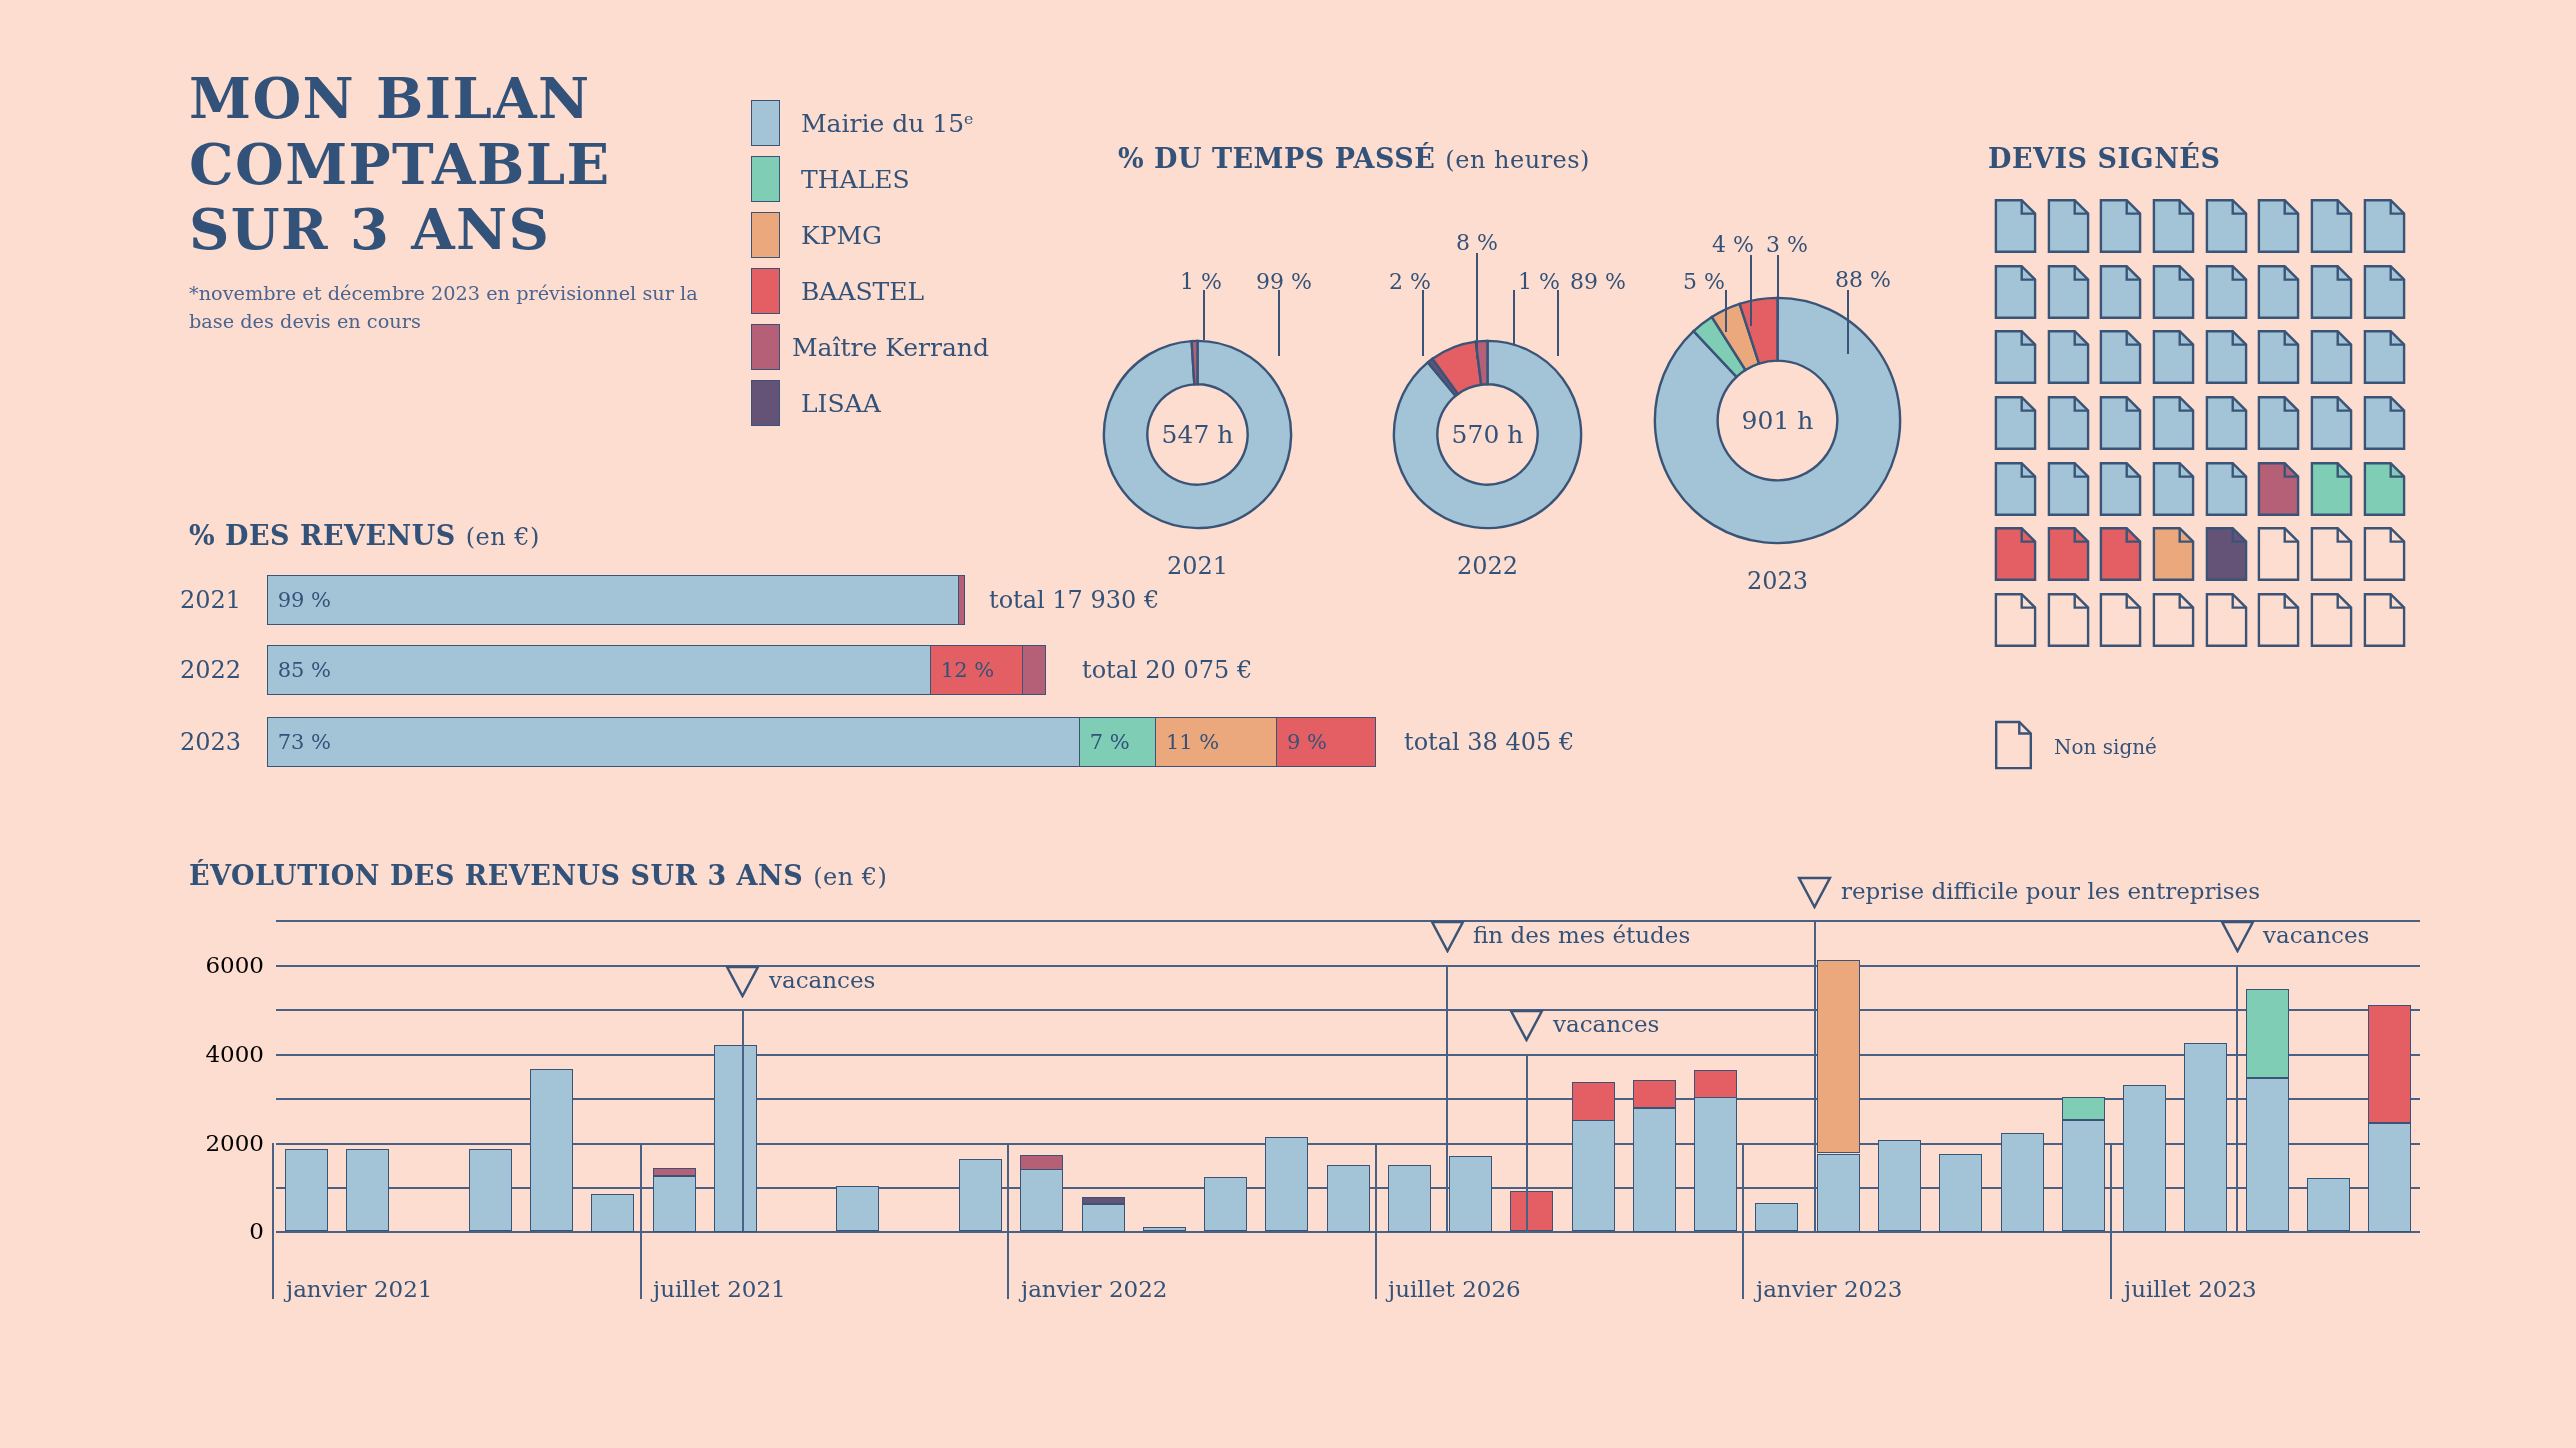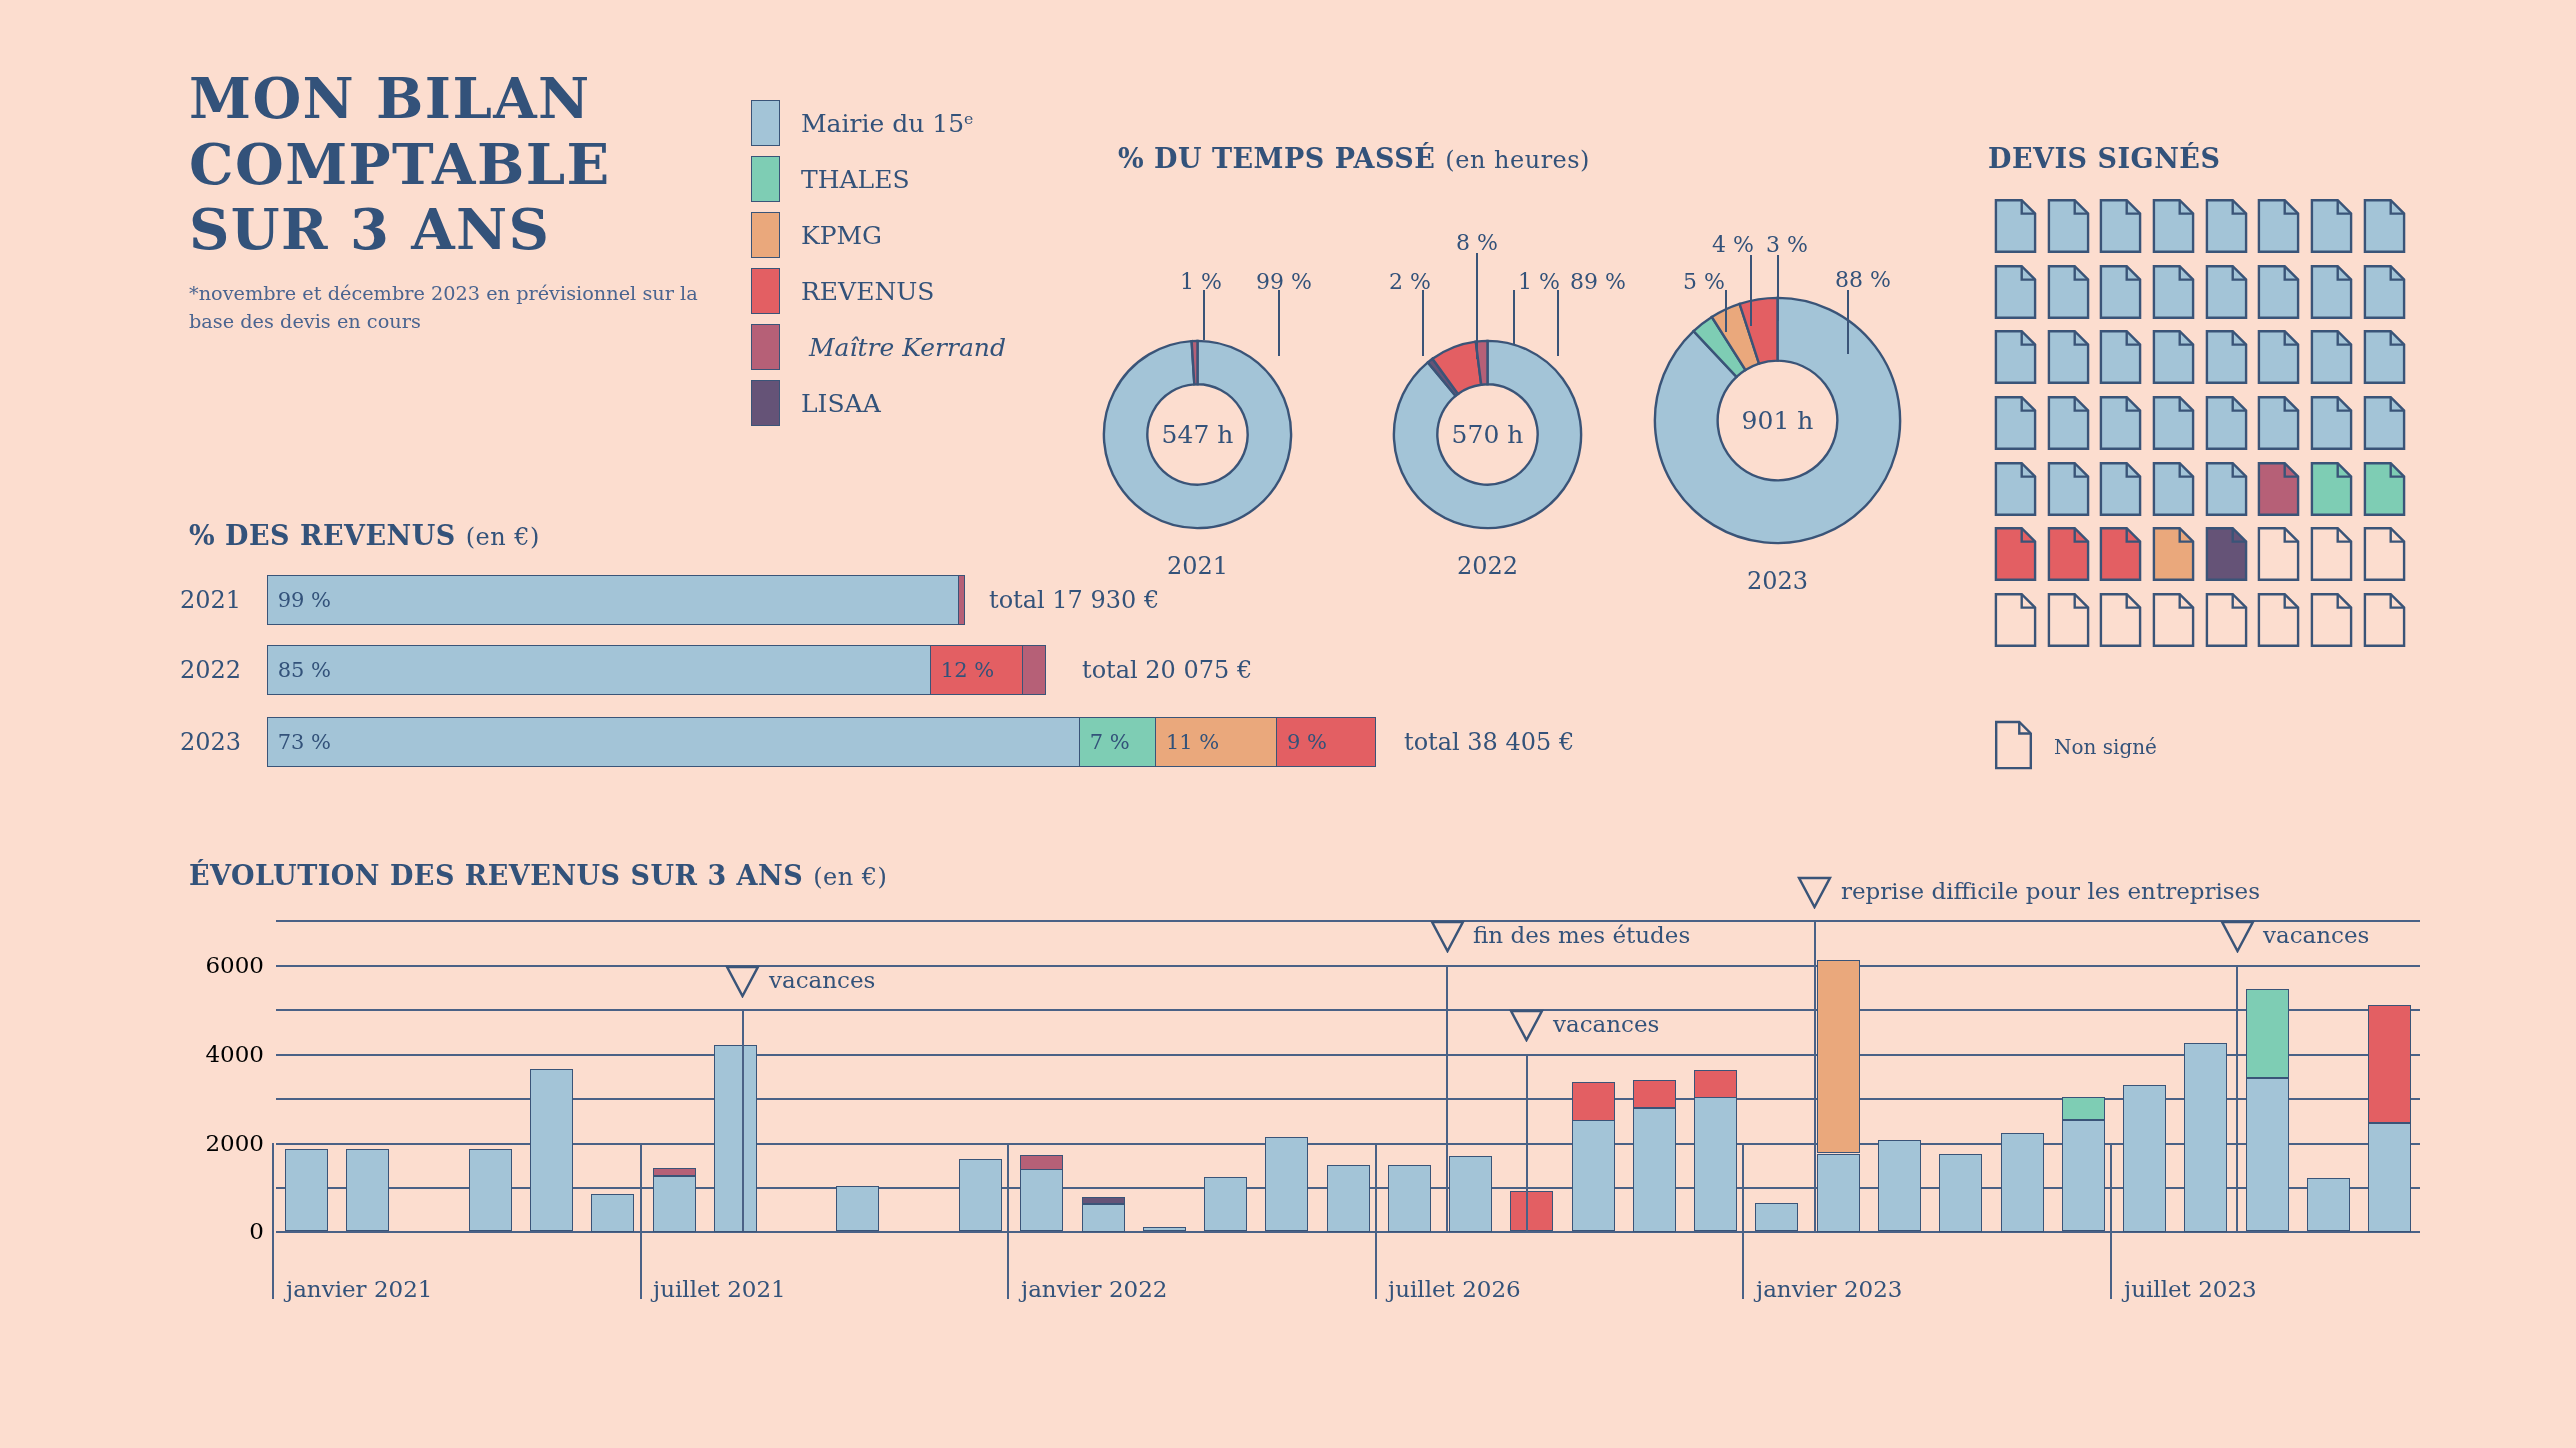--- a/index.html
+++ b/index.html
@@ -29,21 +29,21 @@
     color:#4A6490;
     font-family:"DejaVu Serif", serif;
   }
   
   #legend{position:absolute;left:751px;top:95px;}
   .legend-row{display:flex;align-items:center;height:56px;}
   .legend-swatch{
     width:29px;height:46px;border:1.9px solid #3A5478;box-sizing:border-box;
   }
   .legend-label{margin-left:21px;font-size:25px;color:#33527A;white-space:nowrap;}
-  .legend-label.indent{margin-left:29px;font-style:italic;}
+  .legend-label.indent{margin-left:12px;}
   
   .sec-head{font-weight:bold;font-size:27px;letter-spacing:0.5px;color:#33527A;}
   .sec-head .lite{font-weight:normal;font-size:24px;}
   
   #donuts-head{position:absolute;left:1118px;top:143px;}
   .donut-wrap{position:absolute;}
   .donut-center{
     position:absolute;left:0;top:0;width:100%;height:100%;
     display:flex;align-items:center;justify-content:center;
     font-size:25px;color:#33527A;
@@ -111,21 +111,21 @@
     <div class="legend-row">
       <div class="legend-swatch" style="background: rgb(126, 205, 180);"></div>
       <div class="legend-label">THALES</div>
     </div>
     <div class="legend-row">
       <div class="legend-swatch" style="background: rgb(234, 168, 124);"></div>
       <div class="legend-label">KPMG</div>
     </div>
     <div class="legend-row">
       <div class="legend-swatch" style="background: rgb(227, 95, 99);"></div>
-      <div class="legend-label">REVENUS</div>
+      <div class="legend-label">BAASTEL</div>
     </div>
     <div class="legend-row">
       <div class="legend-swatch" style="background: rgb(182, 96, 119);"></div>
       <div class="legend-label indent">Maître Kerrand</div>
     </div>
     <div class="legend-row">
       <div class="legend-swatch" style="background: rgb(101, 83, 119);"></div>
       <div class="legend-label">LISAA</div>
     </div>
   </div>

